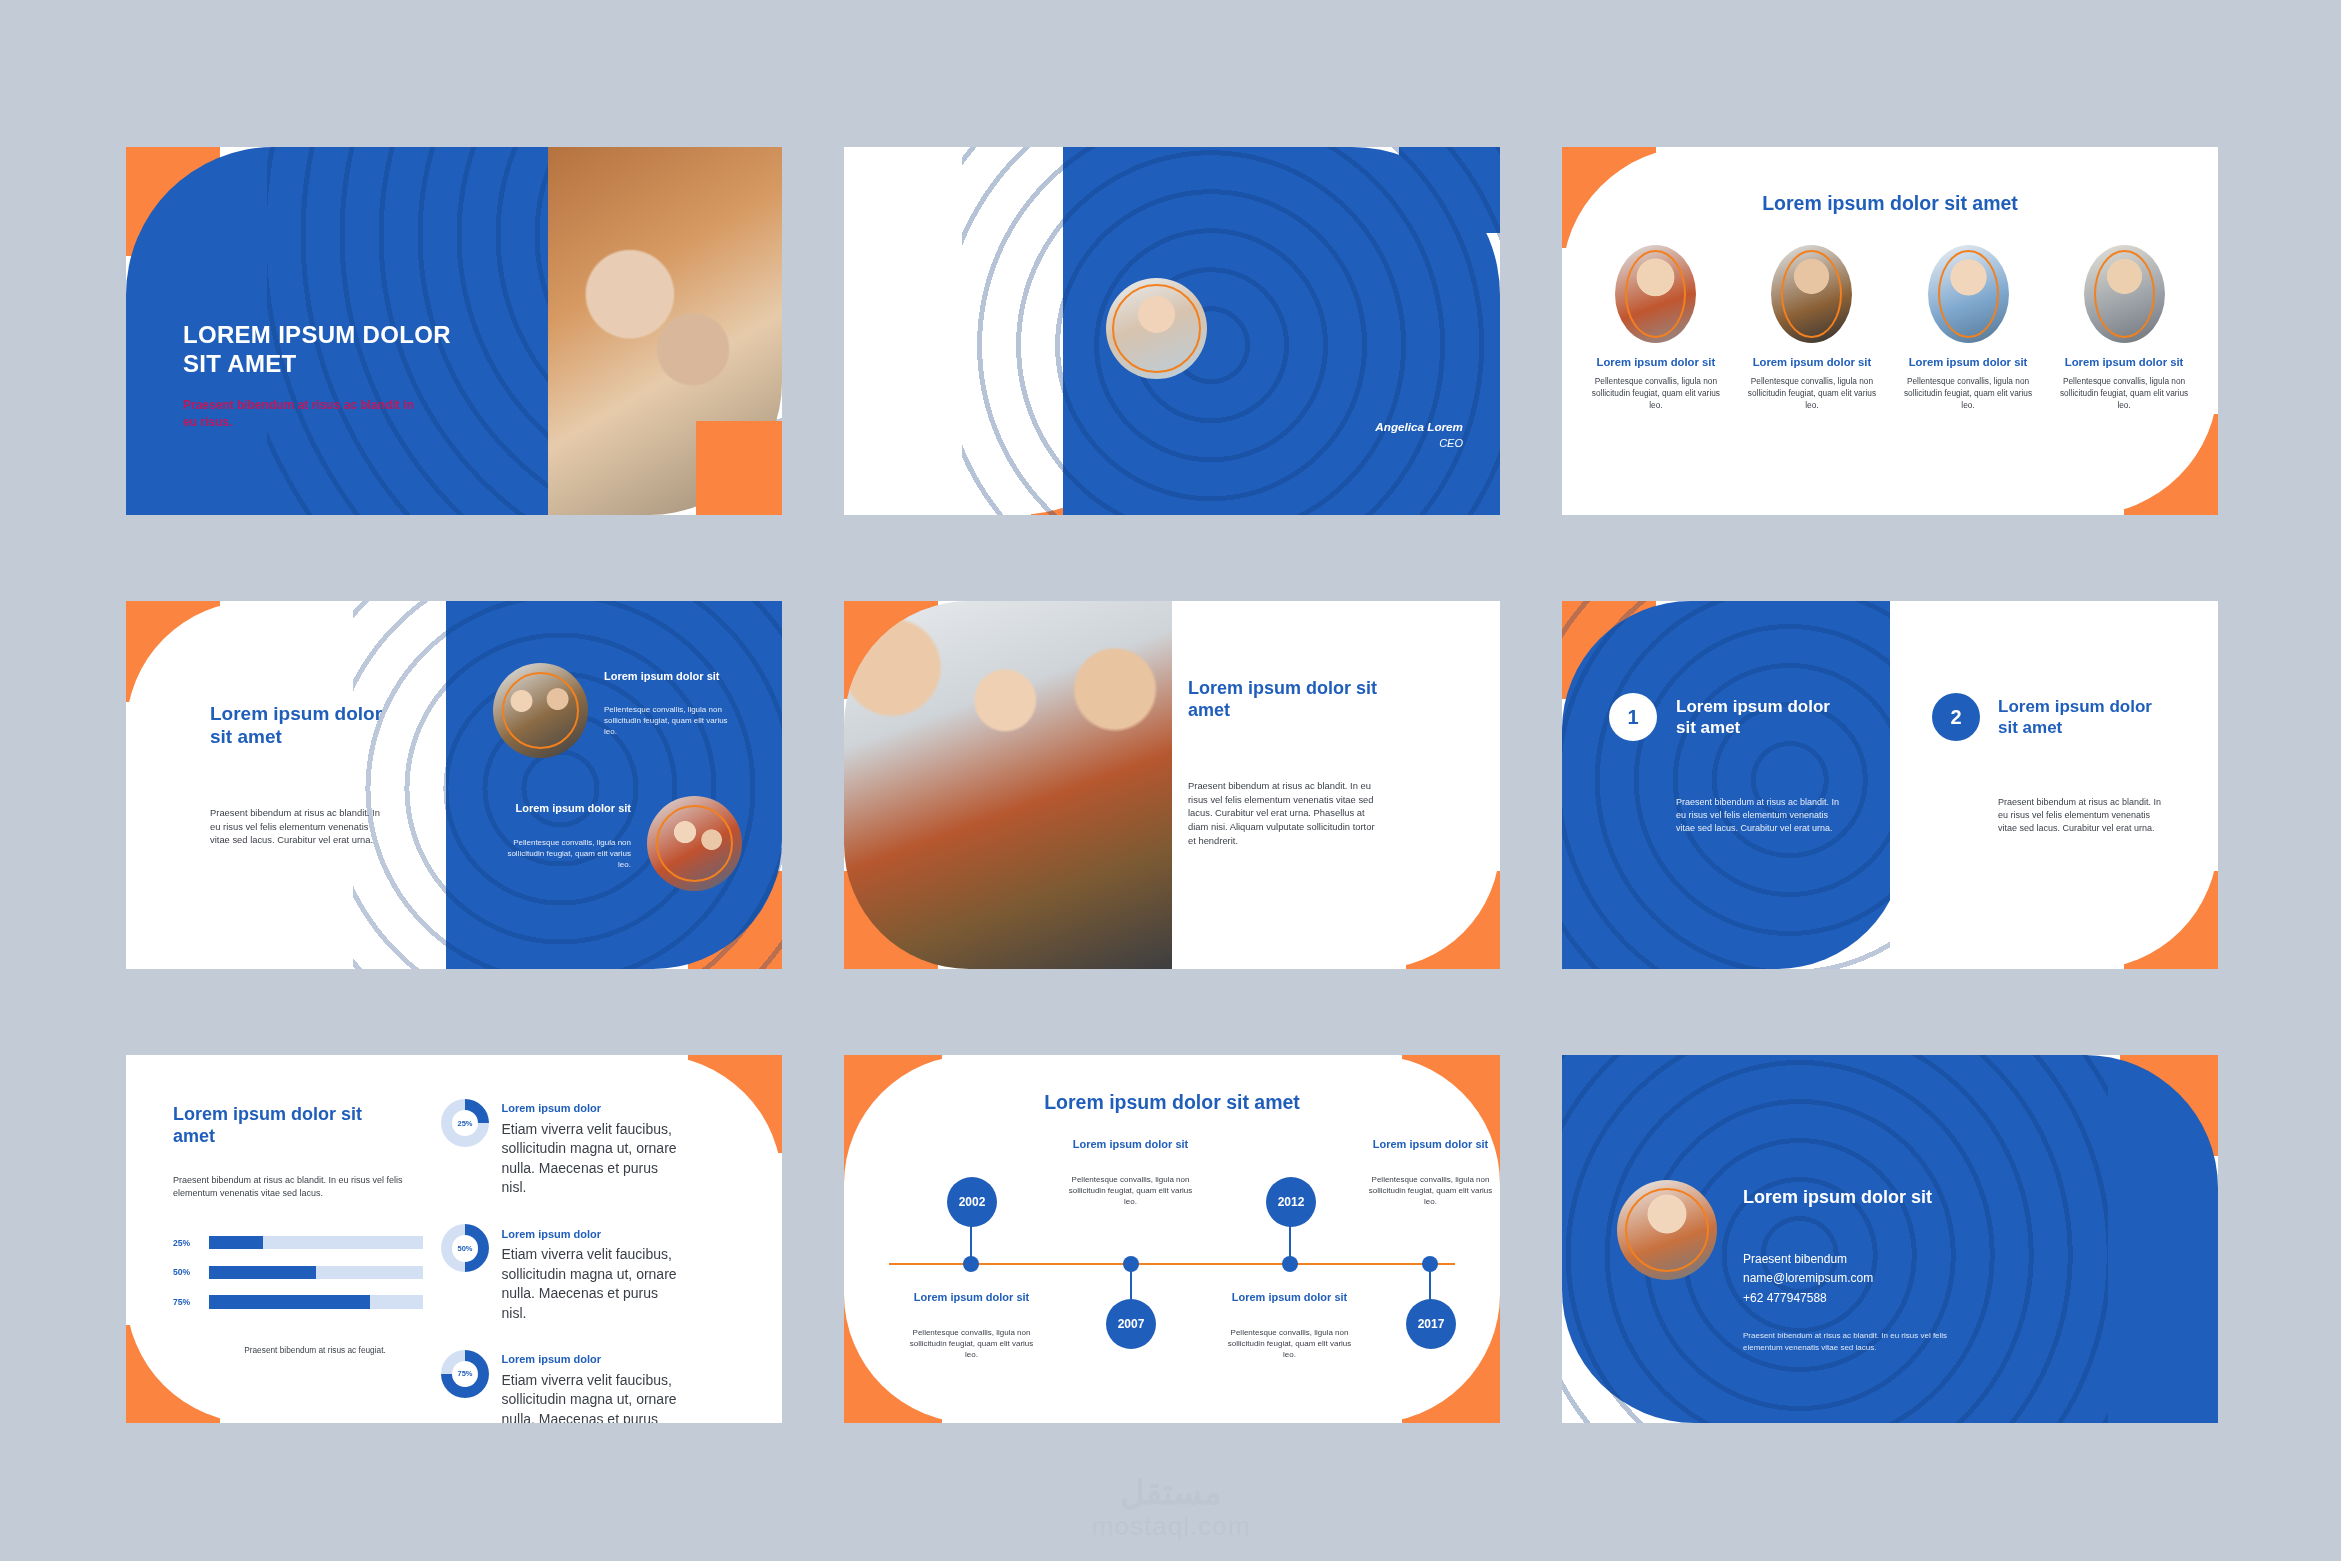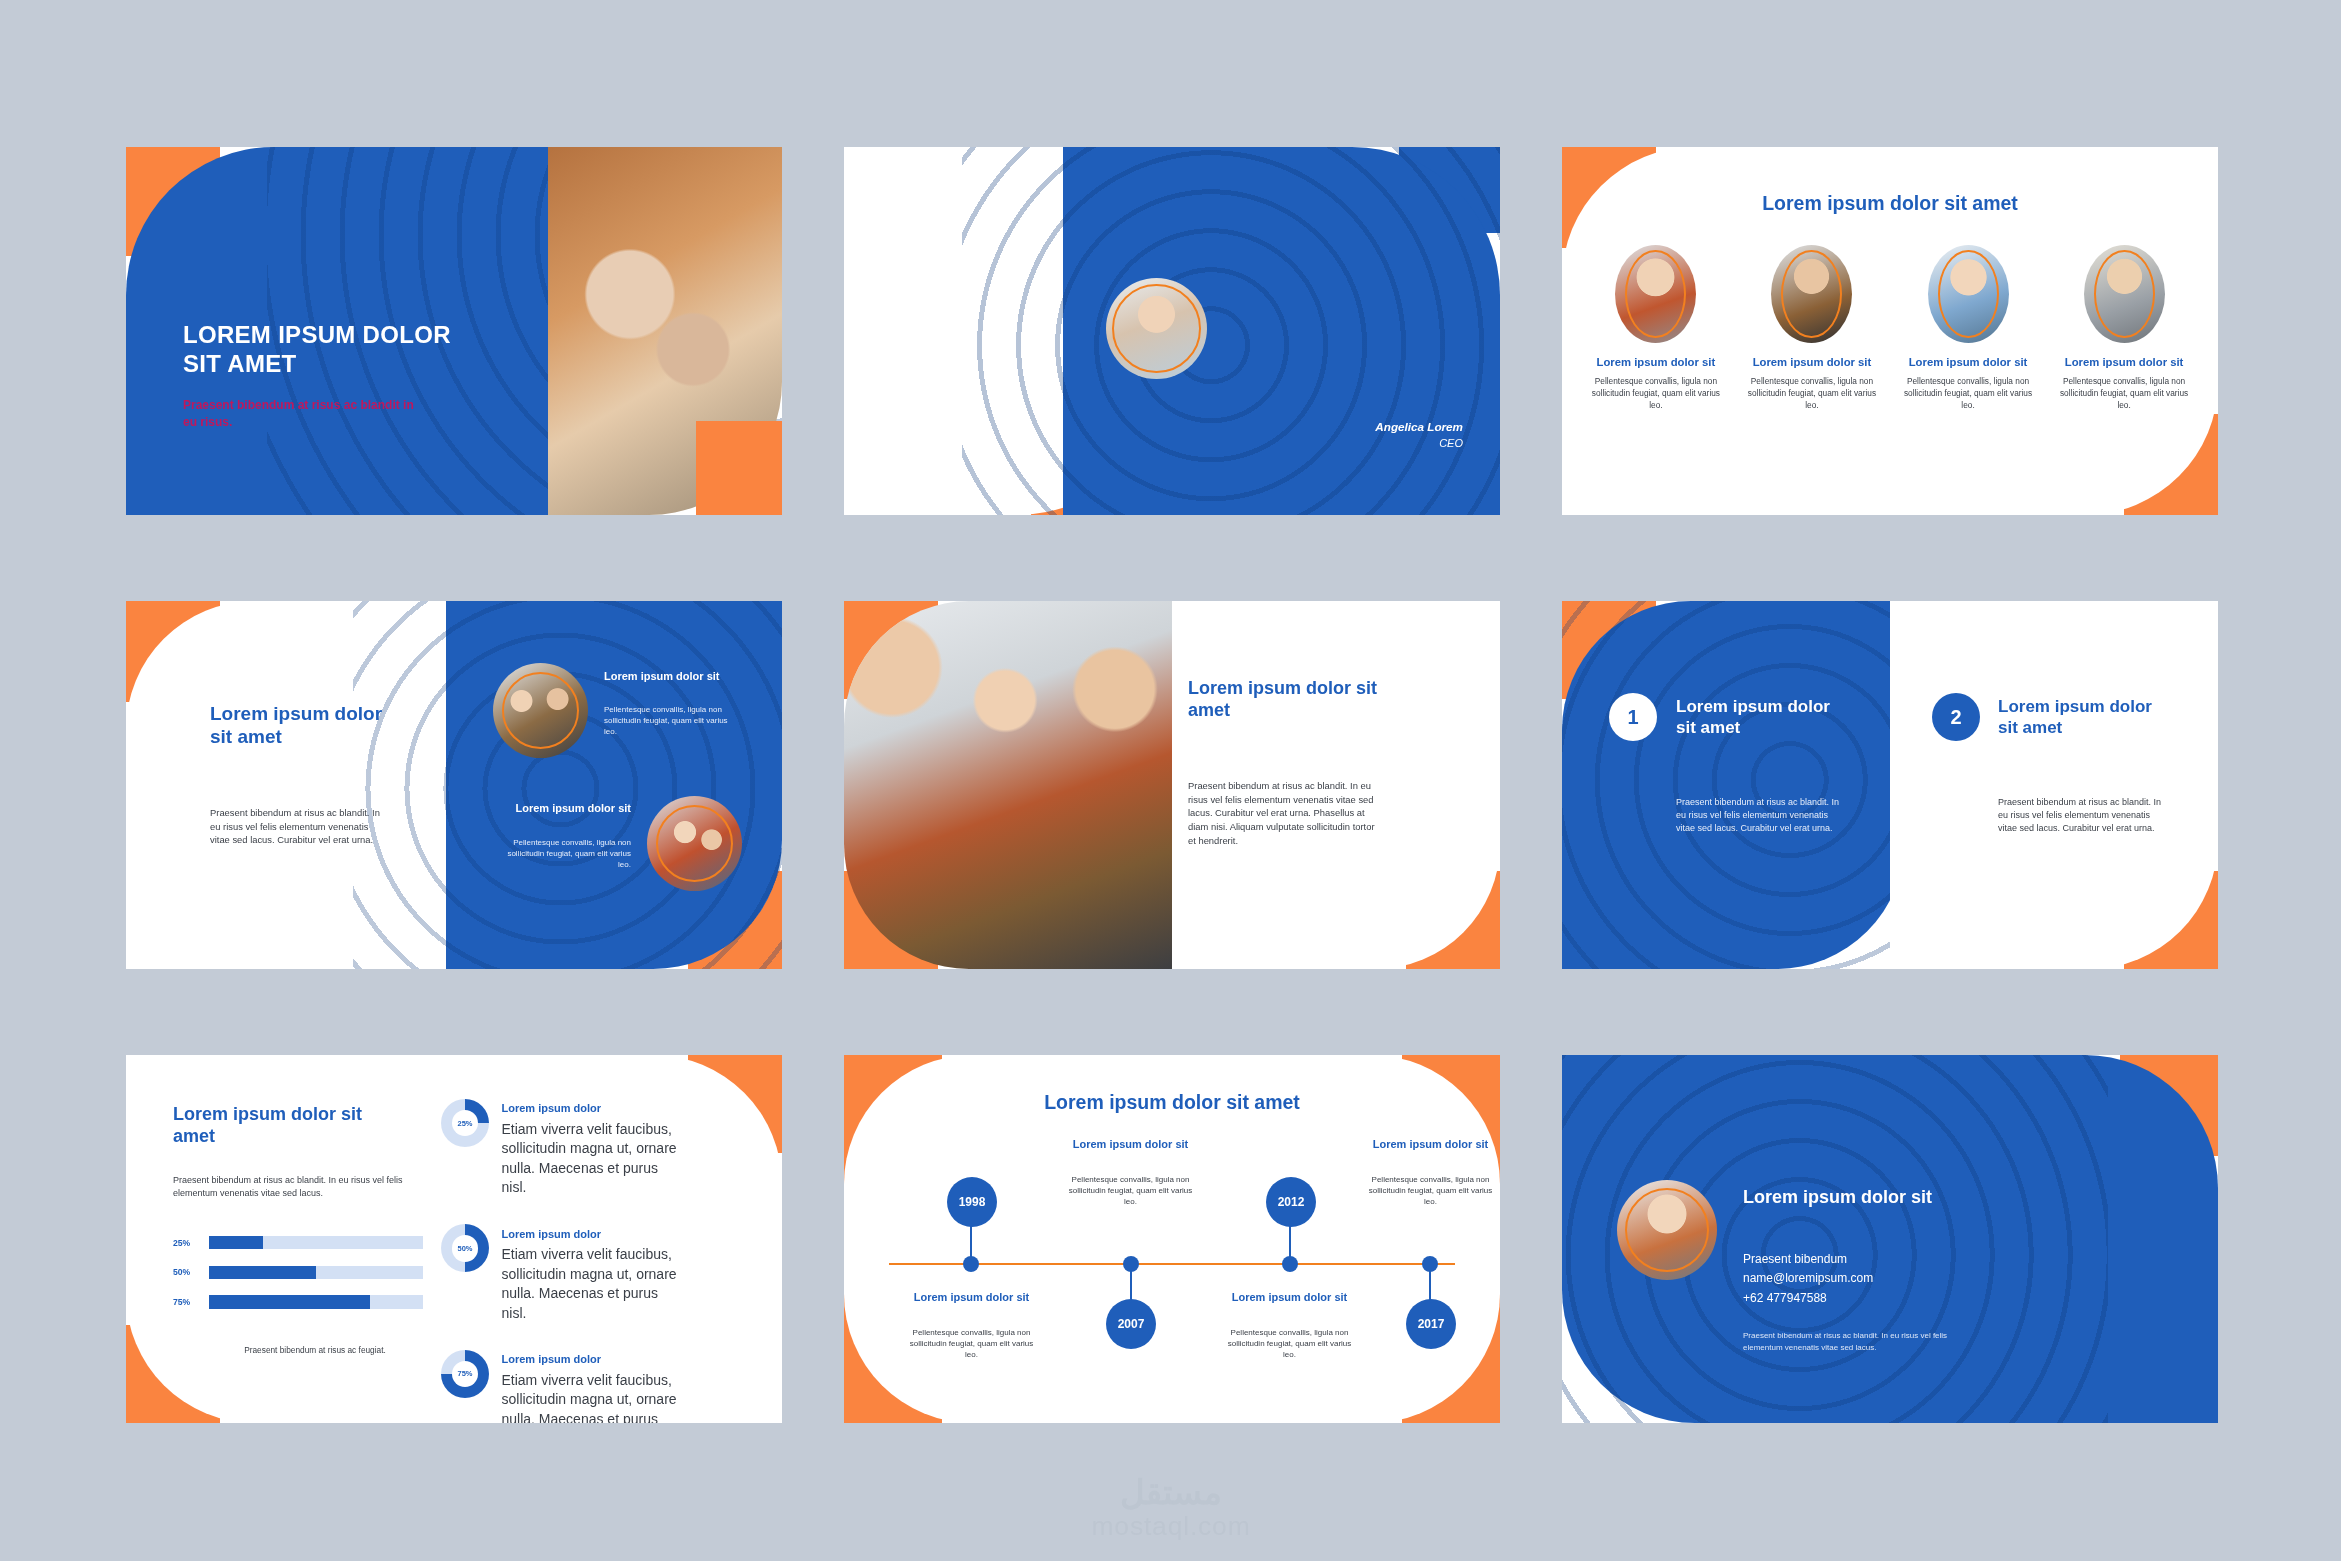--- a/index.html
+++ b/index.html
@@ -494,21 +494,21 @@
 
   <div class="slide">
     <div class="s8-orange-l orange"></div>
     <div class="s8-orange-r orange"></div>
     <div class="s8-white"></div>
     <div class="s8-title">Lorem ipsum dolor sit amet</div>
     <div class="s8-axis"></div>
 
     <div class="s8-node" style="left:119px"></div>
     <div class="s8-stem" style="left:126px; top:170px; height:37px"></div>
-    <div class="s8-year" style="left:103px; top:122px">1998</div>
+    <div class="s8-year" style="left:103px; top:122px">2002</div>
     <div class="s8-bt" style="left:65px; top:236px">Lorem ipsum dolor sit</div>
     <div class="s8-bd" style="left:61px; top:272px">Pellentesque convallis, ligula non sollicitudin feugiat, quam elit varius leo.</div>
 
     <div class="s8-node" style="left:279px"></div>
     <div class="s8-stem" style="left:286px; top:209px; height:37px"></div>
     <div class="s8-year" style="left:262px; top:244px">2007</div>
     <div class="s8-bt" style="left:224px; top:83px">Lorem ipsum dolor sit</div>
     <div class="s8-bd" style="left:220px; top:119px">Pellentesque convallis, ligula non sollicitudin feugiat, quam elit varius leo.</div>
 
     <div class="s8-node" style="left:438px"></div>

